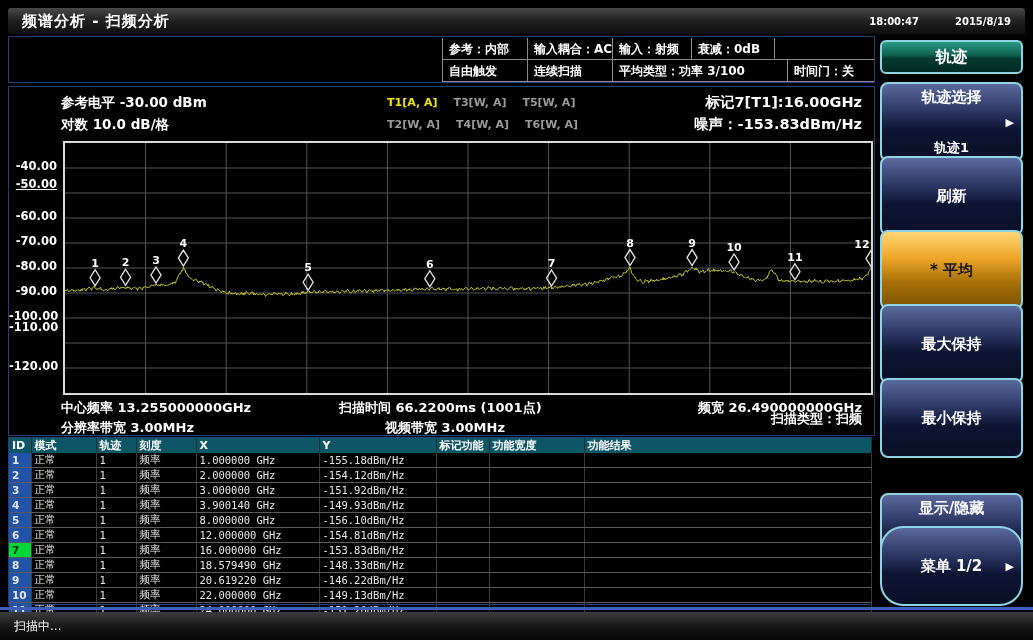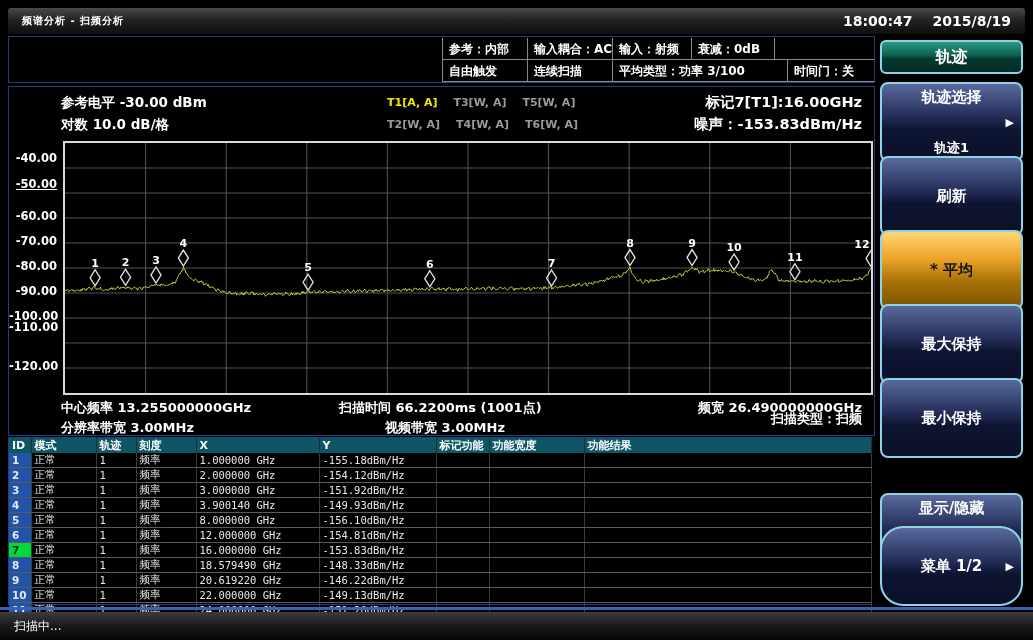--- a/index.html
+++ b/index.html
@@ -4,22 +4,22 @@
 <style>
   * { margin:0; padding:0; box-sizing:border-box; }
   html,body { background:#000; width:1033px; height:640px; overflow:hidden;
               font-family:"DejaVu Sans","Liberation Sans",sans-serif; }
   #screen { position:relative; width:1033px; height:640px; background:#000; }
 
   
   .titlebar { position:absolute; left:8px; top:8px; width:1017px; height:26px;
     background:linear-gradient(#4a4a4a,#232323 45%,#0e0e0e); border-radius:3px 3px 0 0;
     display:flex; align-items:center; justify-content:space-between; padding:0 14px; }
-  .titlebar .ttl { color:#fff; font-size:10px; font-weight:bold; letter-spacing:1px; }
-  .titlebar .clock { color:#fff; font-size:14px; font-weight:bold; display:flex; gap:20px; }
+  .titlebar .ttl { color:#fff; font-size:15px; font-weight:bold; letter-spacing:1px; }
+  .titlebar .clock { color:#fff; font-size:10px; font-weight:bold; display:flex; gap:36px; }
 
   
   .settings { position:absolute; left:8px; top:36px; width:867px; height:47px;
     background:#000; border:1px solid #24407a; }
   .srow { position:absolute; right:0; width:432px; height:22px; display:flex; }
   .scell { height:100%; border-left:1px solid #8a8a8a; border-bottom:1px solid #8a8a8a;
     color:#fff; font-size:12px; font-weight:bold; padding:3px 0 0 6px; white-space:nowrap; overflow:hidden; }
   .srow1 { top:1px; } .srow2 { top:23px; }
 
   
@@ -112,21 +112,21 @@
         <span class="idle">T5[W, A]</span>
       </div>
     <div class="tind tind2">
         <span class="idle">T2[W, A]</span>
         <span class="idle">T4[W, A]</span>
         <span class="idle">T6[W, A]</span>
       </div>
     <div class="hdr-right1">标记7[T1]:16.00GHz</div>
     <div class="hdr-right2">噪声：-153.83dBm/Hz</div>
     <div id="ylabels">
-        <div class="ylab" style="top: 64px;">-40.00</div>
+        <div class="ylab" style="top: 72px;">-40.00</div>
         <div class="ylab" style="top: 90px; text-decoration: underline;">-50.00</div>
         <div class="ylab" style="top: 122px;">-60.00</div>
         <div class="ylab" style="top: 147px;">-70.00</div>
         <div class="ylab" style="top: 172px;">-80.00</div>
         <div class="ylab" style="top: 197px;">-90.00</div>
         <div class="ylab" style="top: 222px;">-100.00</div>
         <div class="ylab" style="top: 233px;">-110.00</div>
         <div class="ylab" style="top: 272px;">-120.00</div>
       </div>
     <div class="plot">

